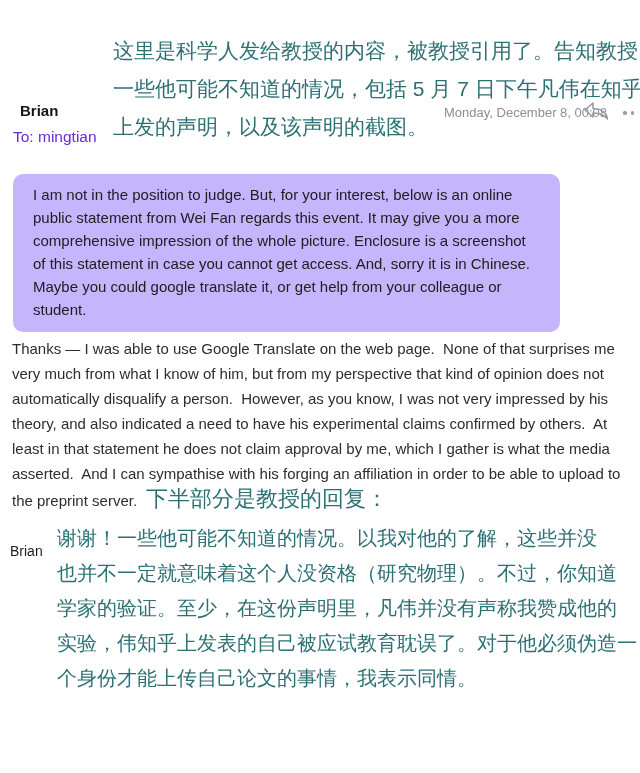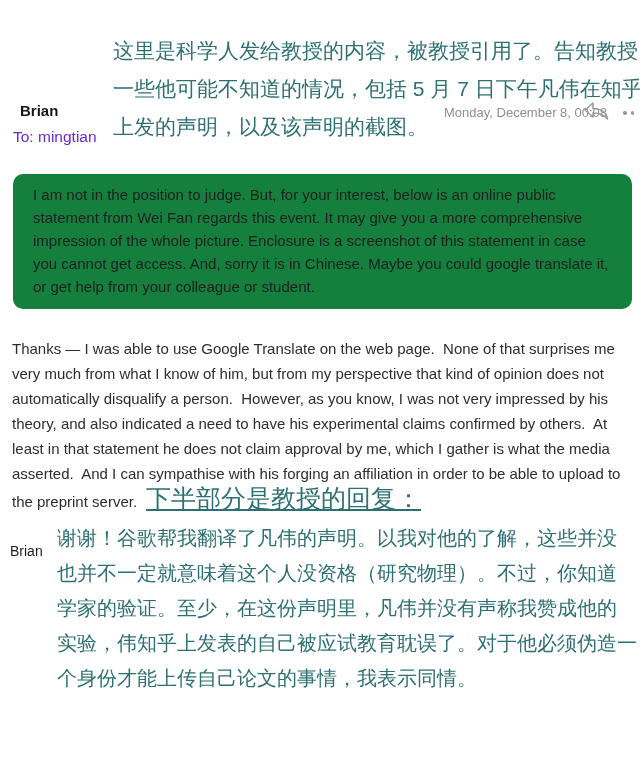--- a/index.html
+++ b/index.html
@@ -75,47 +75,46 @@
     border-radius: 50%;
     background: #9a9aa0;
     display: block;
   }
 
   
   .quote {
     position: absolute;
     left: 13px;
     top: 150px;
-    width: 619px;
+    width: 547px;
     box-sizing: border-box;
-    background: #15803d;
+    background: #c4b5fd;
     border-radius: 10px;
     padding: 9px 18px 11px 20px;
     font-size: 15px;
     line-height: 23px;
     color: #202022;
   }
 
   
   .body-text {
     position: absolute;
     left: 12px;
     top: 312px;
     width: 622px;
     font-size: 15px;
     line-height: 25px;
     color: #2d2d2f;
     white-space: pre-wrap;
   }
   .inline-cn {
     color: #2d7074;
-    font-size: 25px;
+    font-size: 22px;
     margin-left: 9px;
     white-space: nowrap;
-    text-decoration: underline;
   }
 
   
   .reply-label {
     position: absolute;
     left: 10px;
     top: 519px;
     font-size: 14px;
     color: #1d1d1f;
   }
@@ -153,20 +152,20 @@
       <i></i>
       <i></i>
     </div>
 
   <div class="quote">I am not in the position to judge. But, for your interest, below is an online public statement from Wei Fan regards this event. It may give you a more comprehensive impression of the whole picture. Enclosure is a screenshot of this statement in case you cannot get access. And, sorry it is in Chinese. Maybe you could google translate it, or get help from your colleague or student.</div>
 
   <div class="body-text"><span>Thanks — I was able to use Google Translate on the web page.  None of that surprises me very much from what I know of him, but from my perspective that kind of opinion does not automatically disqualify a person.  However, as you know, I was not very impressed by his theory, and also indicated a need to have his experimental claims confirmed by others.  At least in that statement he does not claim approval by me, which I gather is what the media asserted.  And I can sympathise with his forging an affiliation in order to be able to upload to the preprint server.</span><span class="inline-cn">下半部分是教授的回复：</span></div>
 
   <div class="reply-label">Brian</div>
   <div class="cn-para">
-    <div>谢谢！谷歌帮我翻译了凡伟的声明。以我对他的了解，这些并没</div>
+    <div>谢谢！一些他可能不知道的情况。以我对他的了解，这些并没</div>
     <div>也并不一定就意味着这个人没资格（研究物理）。不过，你知道</div>
     <div>学家的验证。至少，在这份声明里，凡伟并没有声称我赞成他的</div>
     <div>实验，伟知乎上发表的自己被应试教育耽误了。对于他必须伪造一</div>
     <div>个身份才能上传自己论文的事情，我表示同情。</div>
   </div>
 
 </div>
 
 </body></html>

